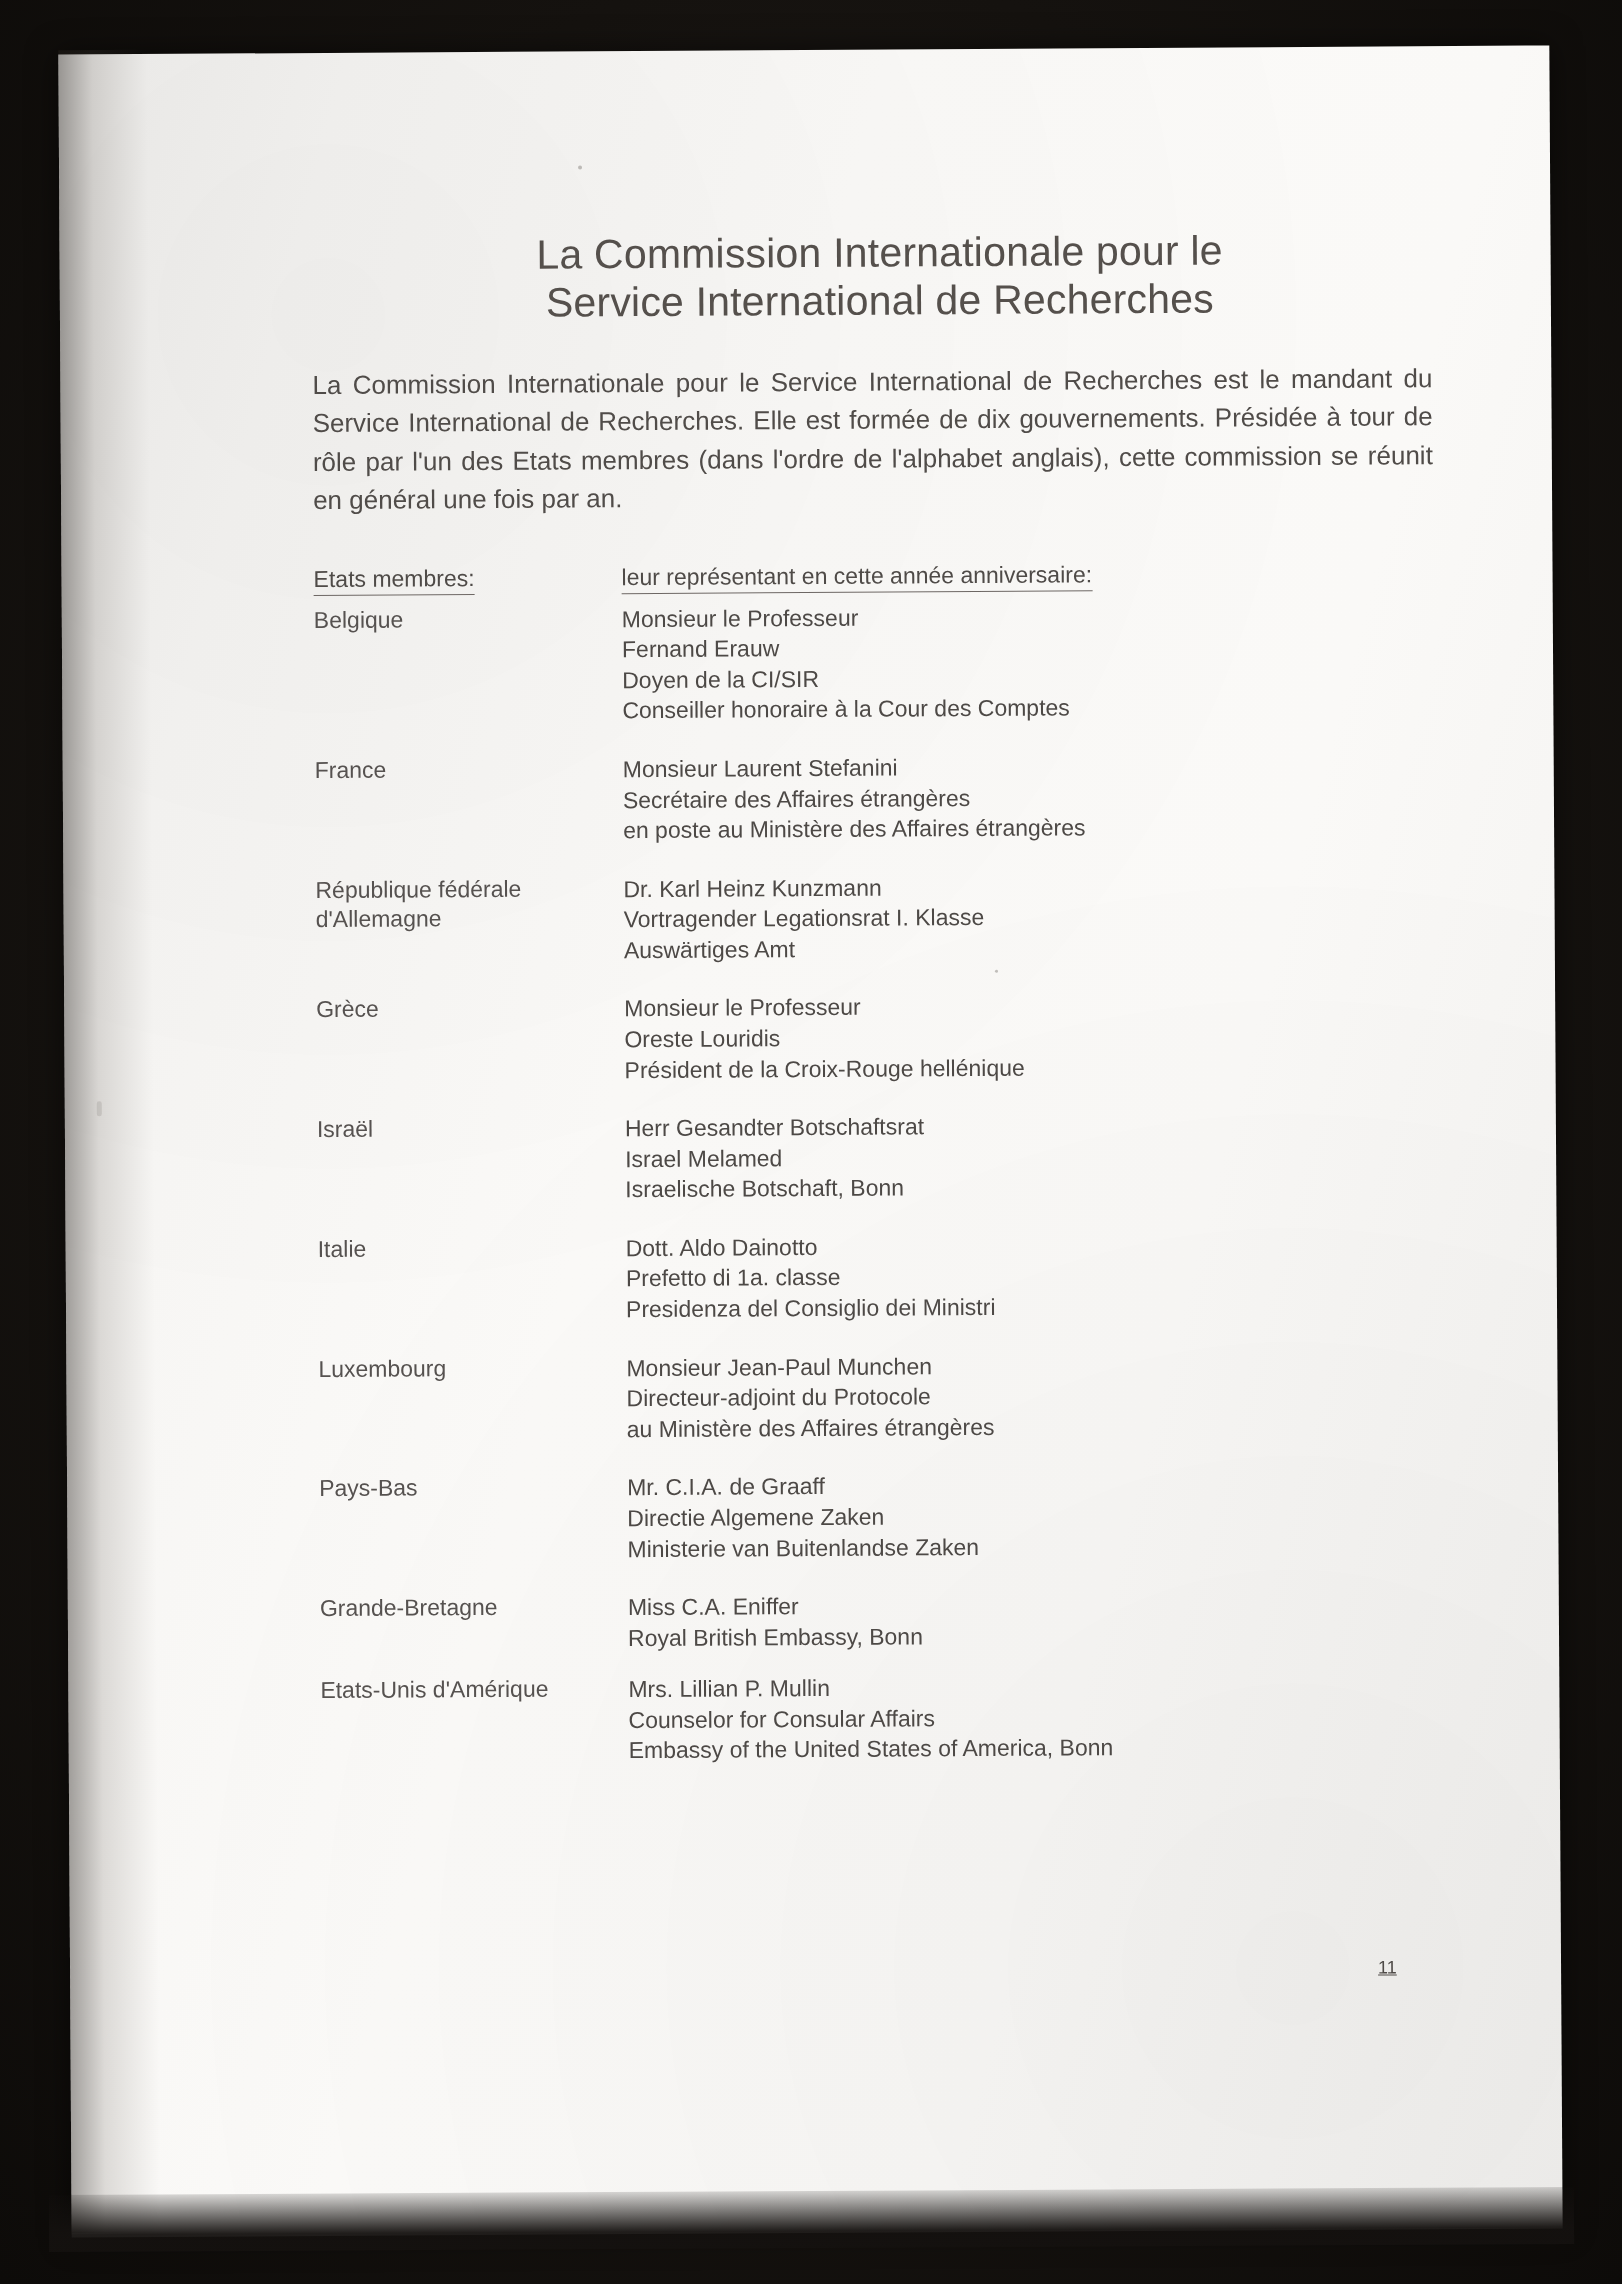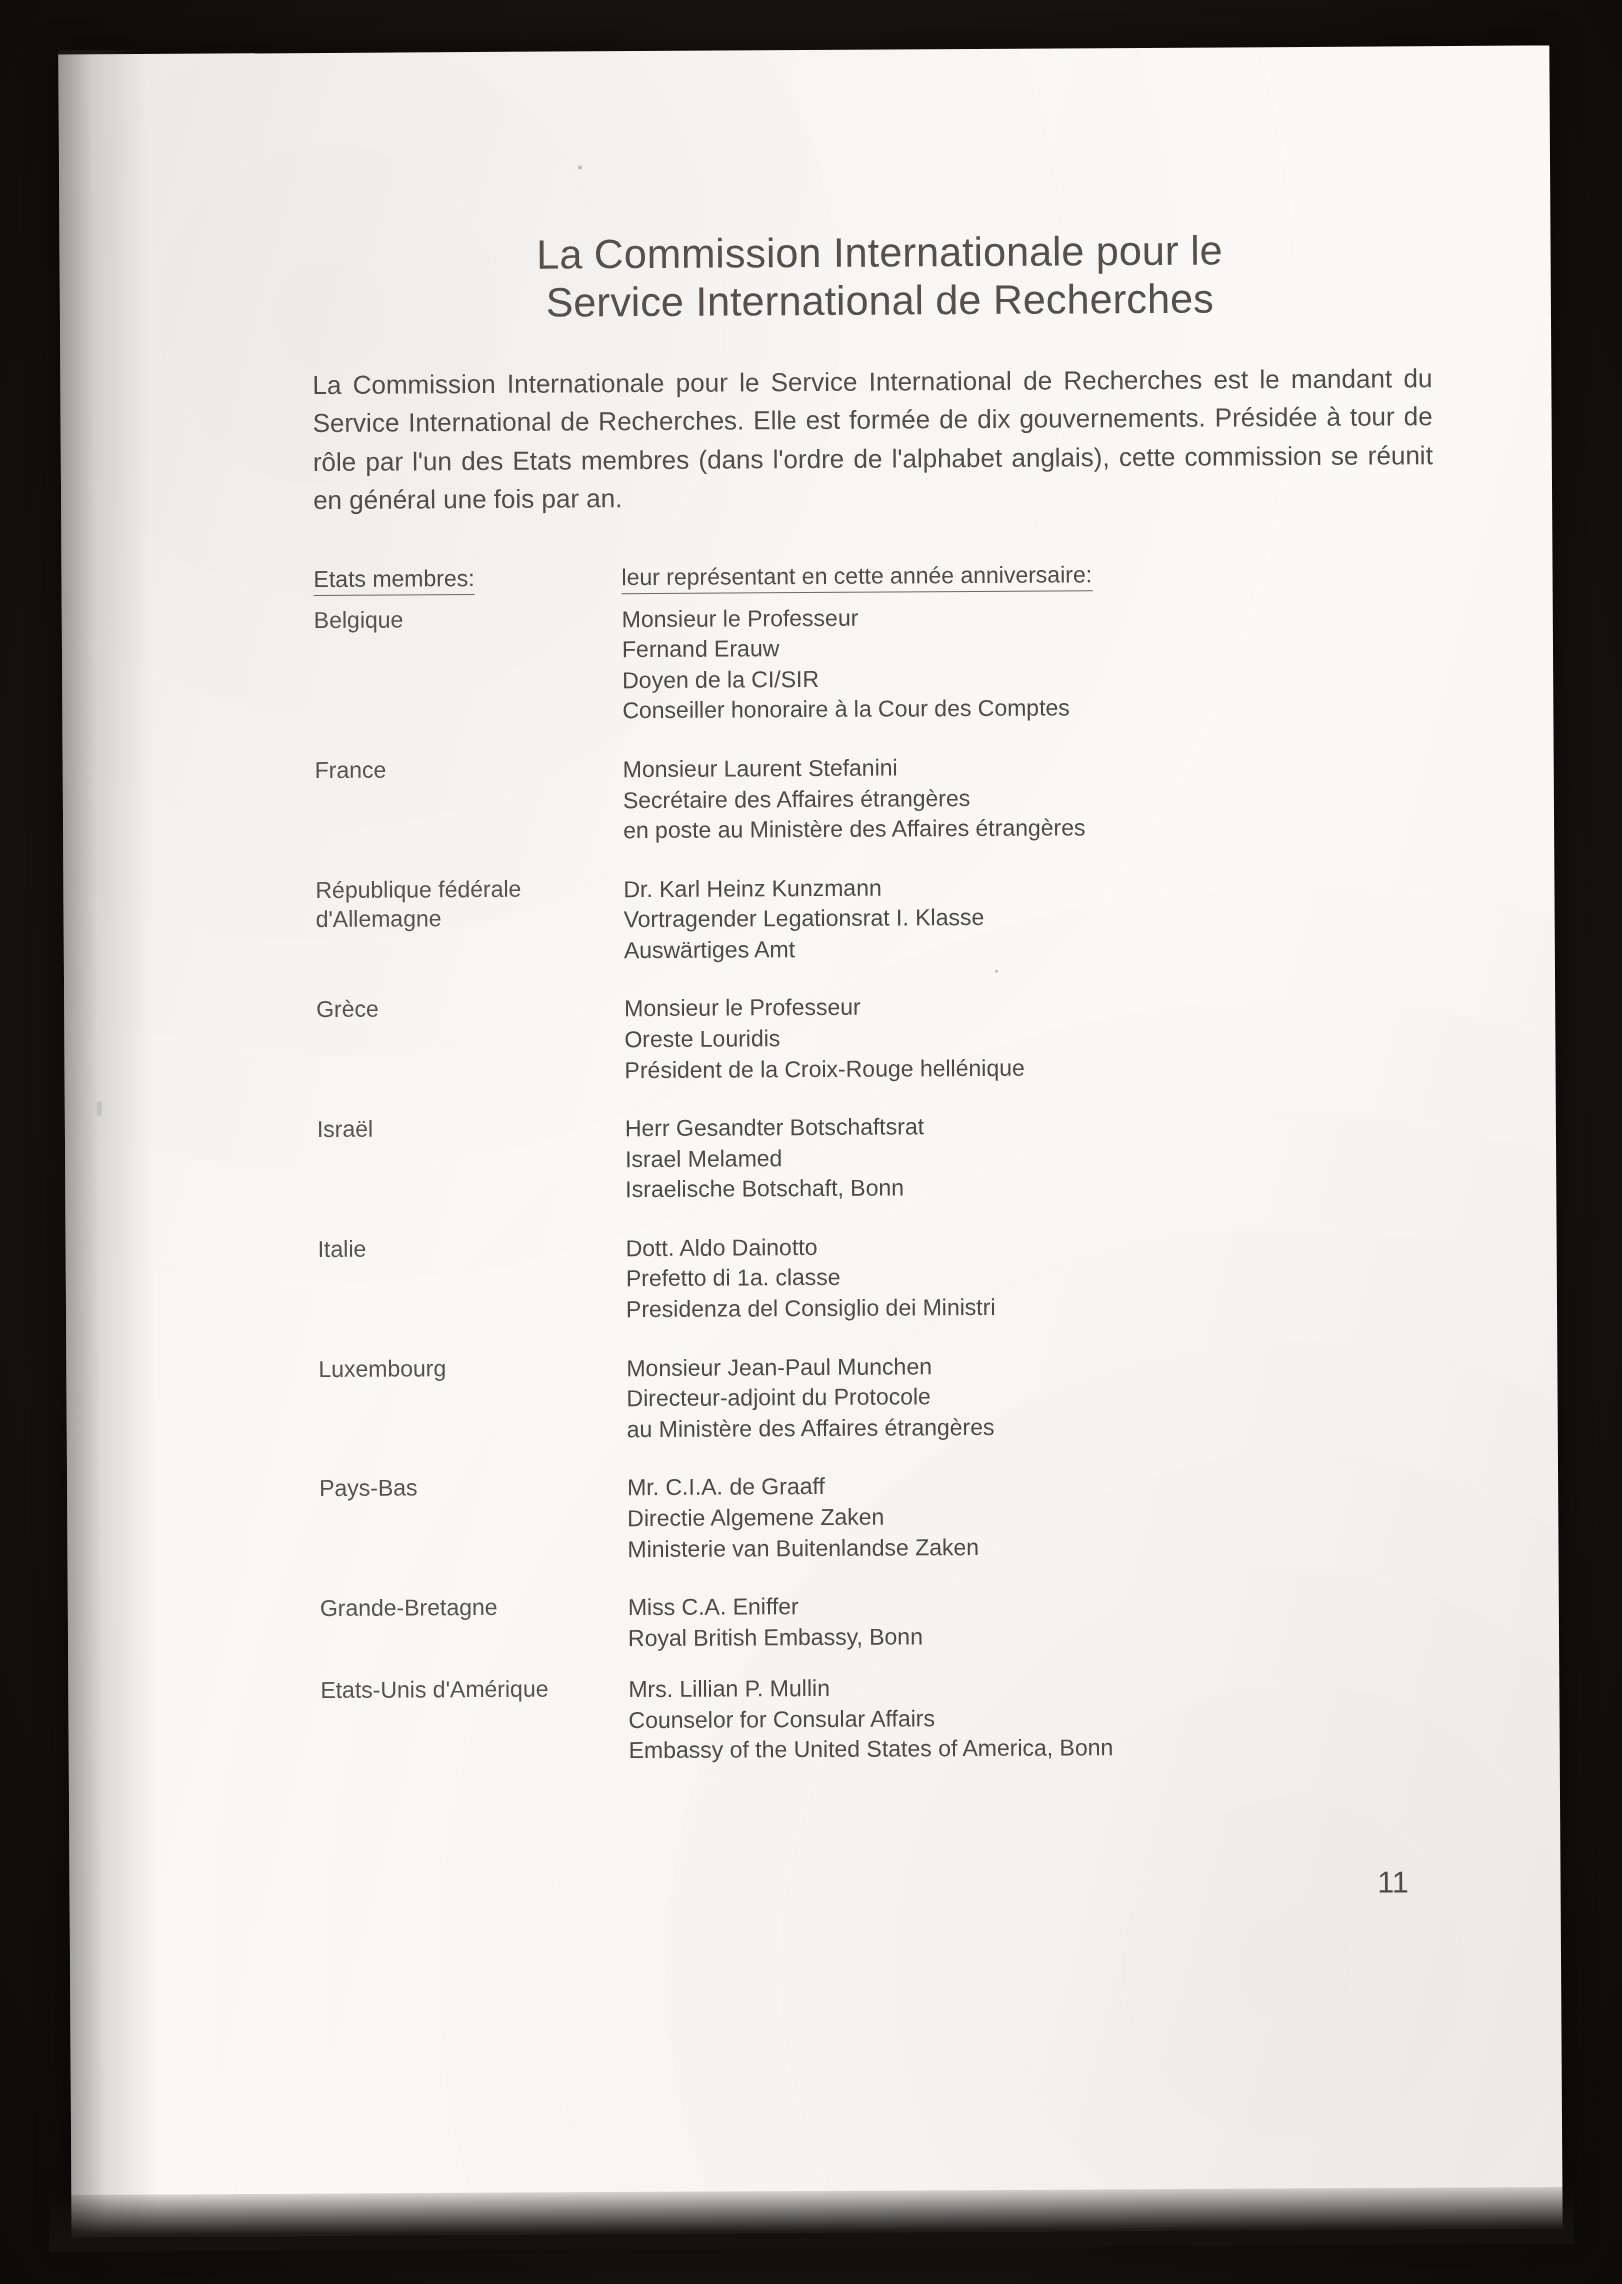--- a/index.html
+++ b/index.html
@@ -129,23 +129,24 @@
     line-height: 1.33;
     color: #4d4946;
   }
   .rep-block .l { display: block; white-space: nowrap; }
   .row-gap td { height: 28px; }
   .row-gap-sm td { height: 21px; }
 
   .page-number {
     position: absolute;
     left: 1308px;
-    top: 1819px;
-    font-size: 30px;
+    top: 1911px;
+    font-size: 18px;
     color: #4e4a47;
+    text-decoration: underline;
   }
 
   
   .speck {
     position: absolute;
     background: rgba(90,84,78,0.35);
     border-radius: 50%;
     pointer-events: none;
   }
 </style>

